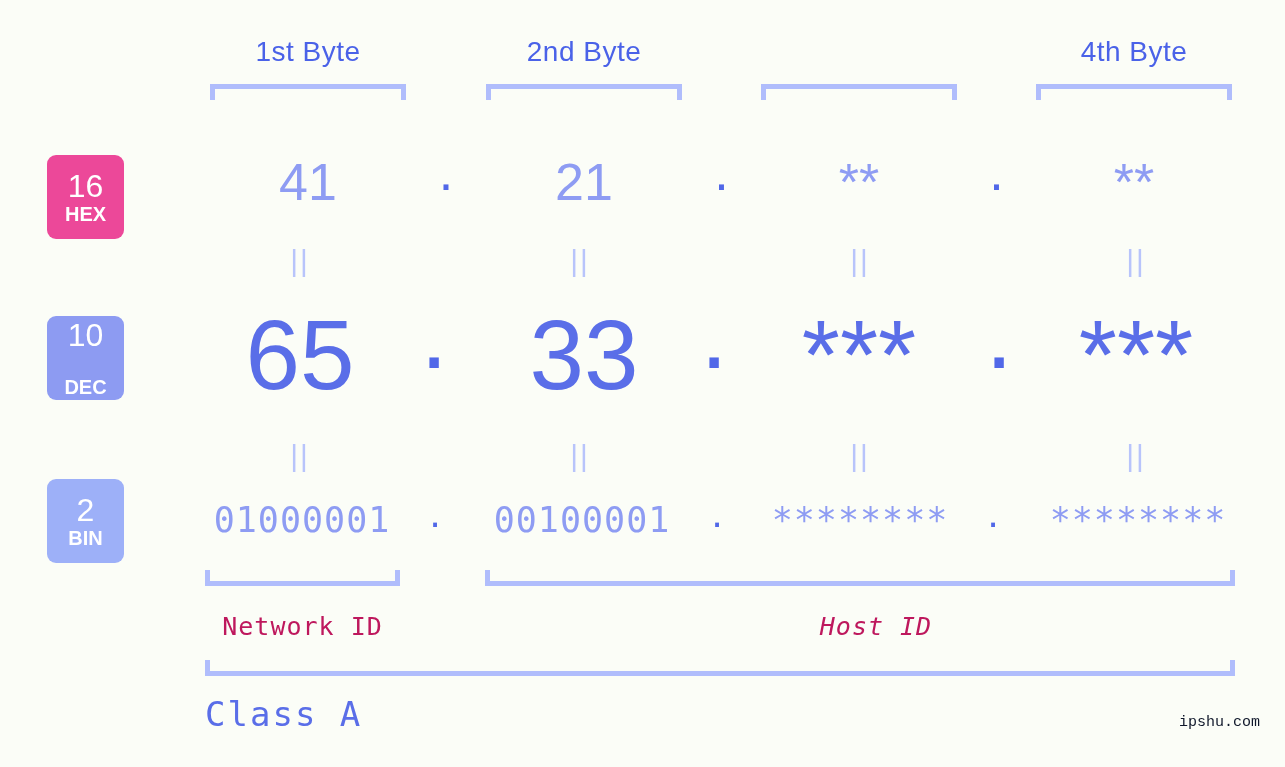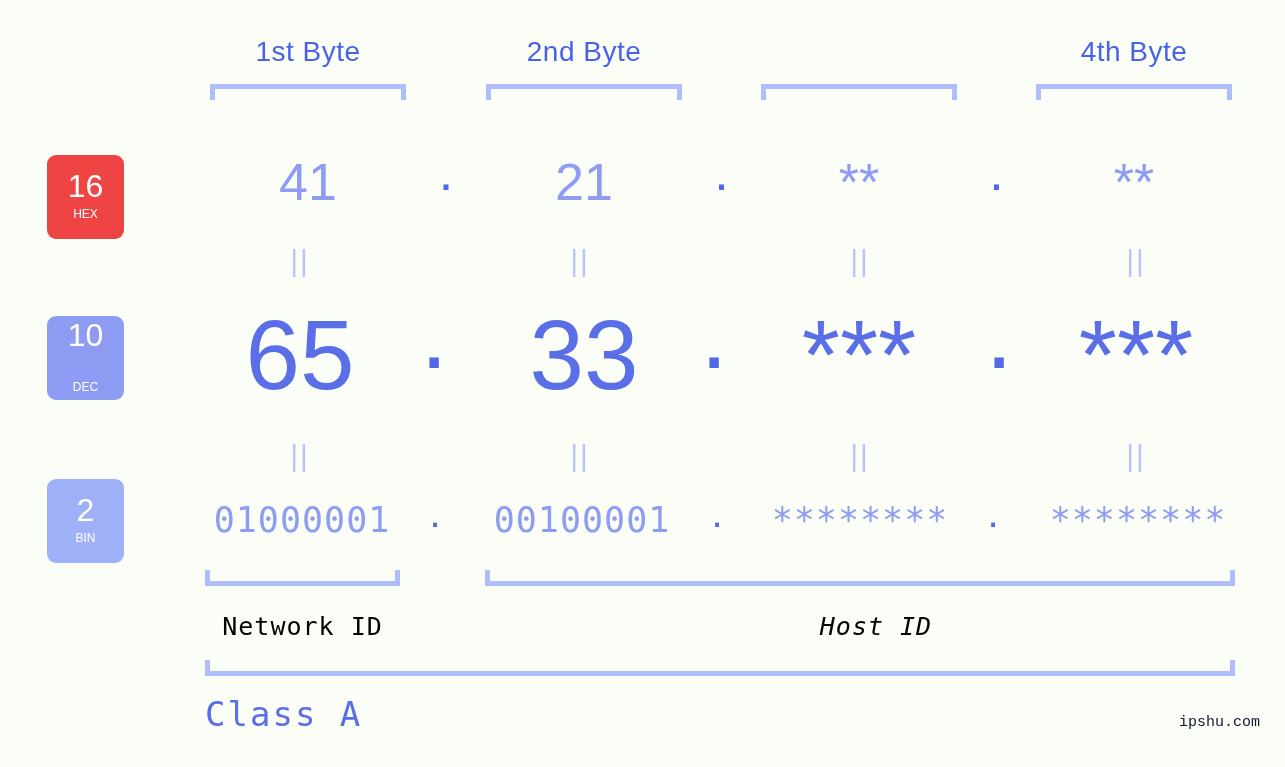--- a/index.html
+++ b/index.html
@@ -69,25 +69,25 @@
     flex-direction: column;
     align-items: center;
     justify-content: center;
   }
   .badge .num {
     font-size: 32px;
     line-height: 33px;
     font-weight: 400;
   }
   .badge .sub {
-    font-size: 12px;
+    font-size: 20px;
     line-height: 22px;
-    font-weight: 400;
-  }
-  #badge-hex { top: 155px; height: 84px; background: #ef4444; }
+    font-weight: 700;
+  }
+  #badge-hex { top: 155px; height: 84px; background: #ec4899; }
   #badge-dec { top: 316px; height: 84px; background: #8d9bf2; gap: 24px; }
   #badge-bin { top: 479px; height: 84px; background: #9db0f8; }
 
   
   .cell {
     position: absolute;
     text-align: center;
     white-space: nowrap;
   }
 
@@ -164,21 +164,21 @@
 
   
   .id-label {
     position: absolute;
     top: 610px;
     height: 34px;
     line-height: 34px;
     text-align: center;
     font-family: "DejaVu Sans Mono", monospace;
     font-size: 25px;
-    color: #000000;
+    color: #be185d;
     letter-spacing: 1px;
     white-space: nowrap;
   }
 
   
   #class-label {
     position: absolute;
     top: 694px;
     left: 205px;
     width: 1030px;

